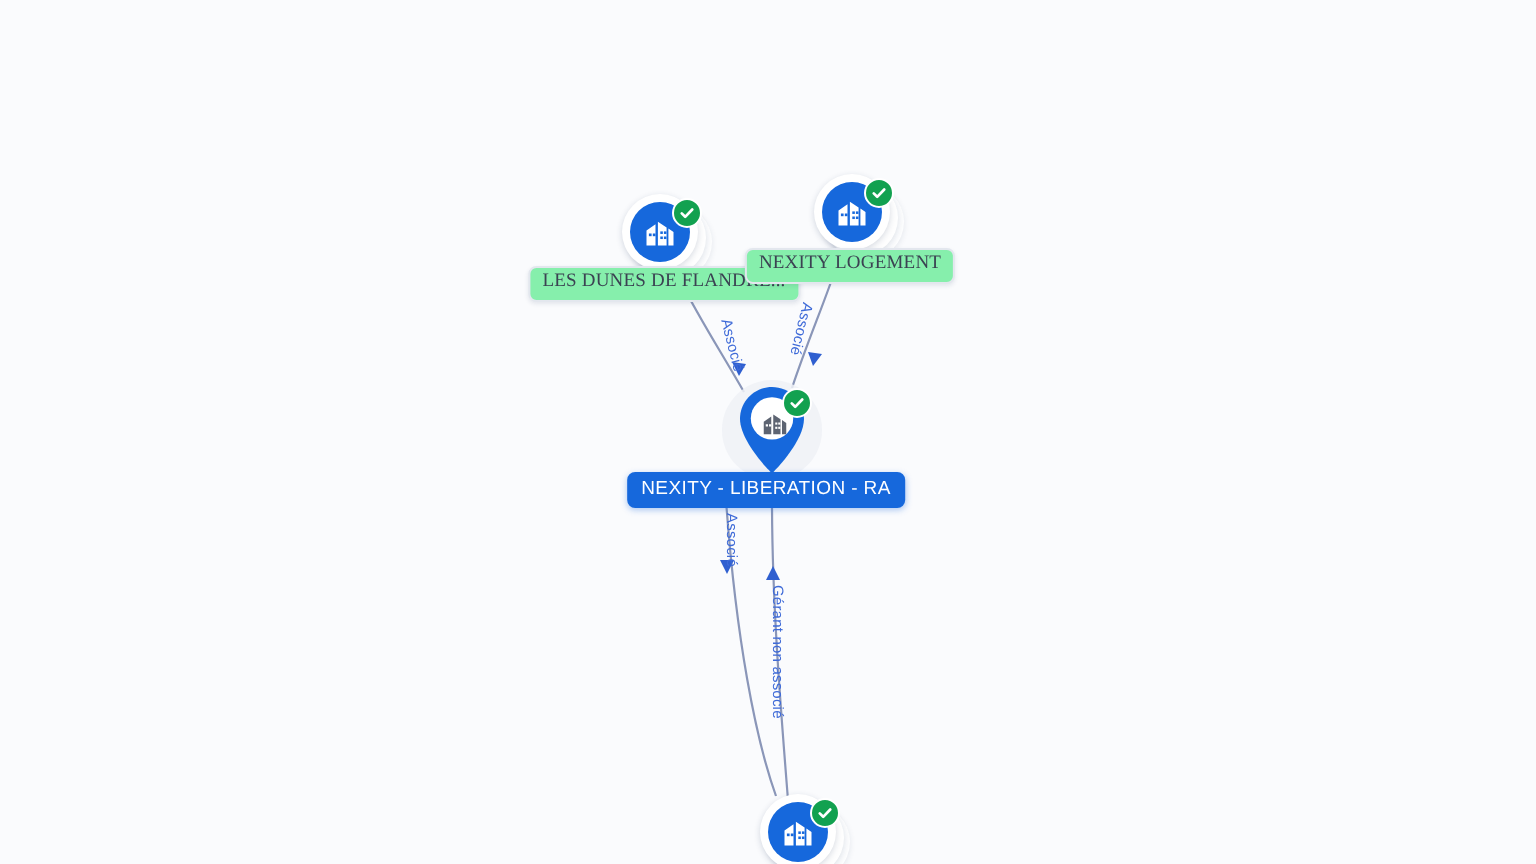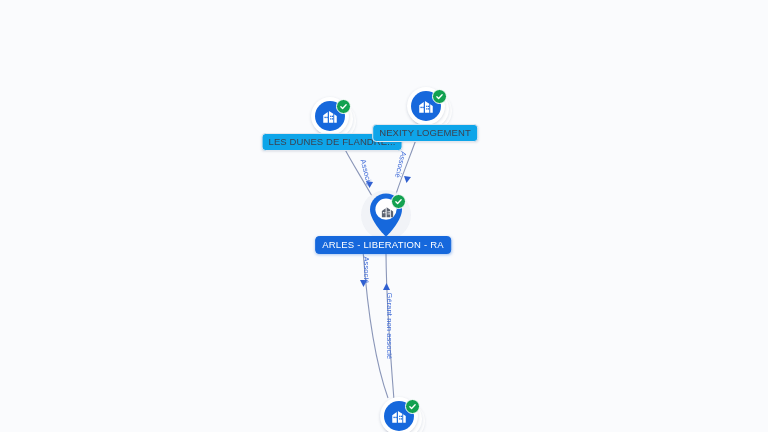--- a/index.html
+++ b/index.html
@@ -115,25 +115,26 @@
     position: absolute;
     transform: translateX(-50%);
     white-space: nowrap;
     font-size: 9.5px;
     font-family: "Liberation Sans", sans-serif;
     padding: 3px 6px 3.5px 6px;
     border-radius: 4px;
     line-height: 1;
   }
   .node-label.plain {
-    background: #0ea5e9;
+    background: #86efac;
     color: #3b4252;
     border: 1px solid #e3e7ee;
     box-shadow: 0 1px 2px rgba(30,50,90,.10);
     letter-spacing: .1px;
+    font-family: Liberation Serif, serif;
   }
   .node-label.selected {
     background: #1668dc;
     color: #ffffff;
     border: 1px solid #1668dc;
     box-shadow: 0 1px 3px rgba(22,104,220,.35);
     letter-spacing: .2px;
   }
 </style>
 </head>
@@ -231,21 +232,21 @@
         <rect x="12.2" y="15" width="1.7" height="1.7" fill="#ffffff"></rect>
         <rect x="14.6" y="15" width="1.7" height="1.7" fill="#ffffff"></rect>
       </svg>
     </div>
     <div class="badge" style="left:5px; top:-22px;">
       <svg width="9" height="9" viewBox="0 0 24 24" aria-hidden="true">
         <path fill="none" stroke="#ffffff" stroke-width="3.6" stroke-linecap="round" stroke-linejoin="round" d="M5 12.5l4.6 4.6L19 7.4"></path>
       </svg>
     </div>
   </div>
-  <div class="node-label selected" style="left:383px; top:236px;">ARLES - LIBERATION - RA</div>
+  <div class="node-label selected" style="left:383px; top:236px;">NEXITY - LIBERATION - RA</div>
 
   <div class="node" style="left:400px; top:417px;">
     <div class="stack">
       <div class="card c3"></div>
       <div class="card c2"></div>
       <div class="card c1">
         <div class="disc">
           <svg width="18" height="18" viewBox="0 0 24 24" aria-hidden="true">
             <path fill="#ffffff" d="M3 21V11l6-4.2V21H3zm7.6 0V5.2L16.4 9V21h-5.8zM17.6 21V9.6L21 12v9h-3.4z"></path>
             <rect x="4.6" y="13" width="1.8" height="1.8" fill="#1668dc"></rect>

